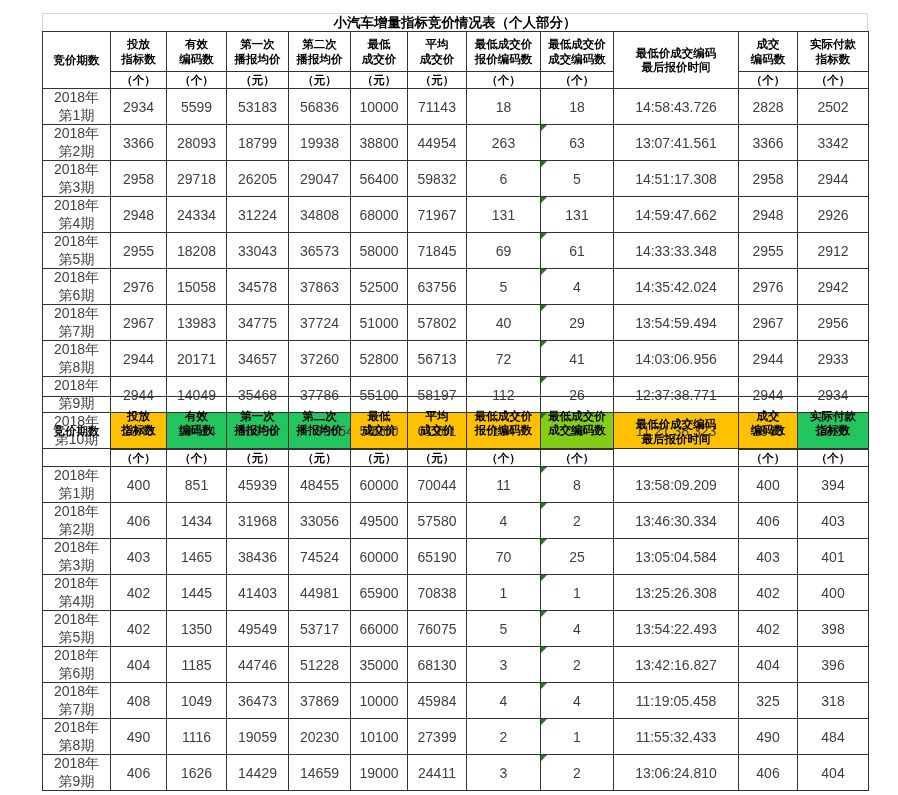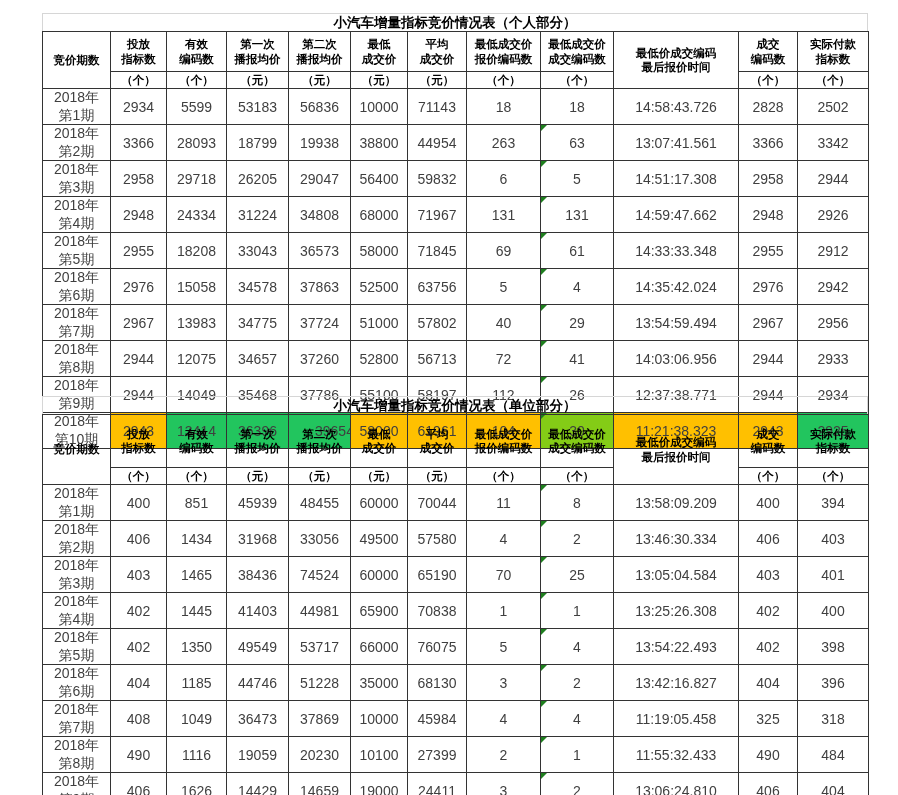--- a/index.html
+++ b/index.html
@@ -189,21 +189,21 @@
             <td>57802</td>
             <td>40</td>
             <td>29<span class="corner-flag" style="border-top-color: rgb(30, 126, 30);"></span></td>
             <td>13:54:59.494</td>
             <td>2967</td>
             <td>2956</td>
           </tr>
           <tr>
             <td class="period">2018年<br>第8期</td>
             <td>2944</td>
-            <td>12075</td>
+            <td>20171</td>
             <td>34657</td>
             <td>37260</td>
             <td>52800</td>
             <td>56713</td>
             <td>72</td>
             <td>41<span class="corner-flag" style="border-top-color: rgb(30, 126, 30);"></span></td>
             <td>14:03:06.956</td>
             <td>2944</td>
             <td>2933</td>
           </tr>
@@ -233,21 +233,20 @@
             <td style="background-color: #84cc16;">30<span class="corner-flag" style="border-top-color: rgb(30, 126, 30);"></span></td>
             <td style="background-color: rgb(255, 192, 0);">11:21:38.323</td>
             <td style="background-color: rgb(255, 192, 0);">2943</td>
             <td style="background-color: #22c55e;">2925</td>
           </tr>
         </tbody>
       </table>
   </section>
 
   <section class="tbl-block tall-header" id="block-unit">
-    <div class="tbl-title">小汽车增量指标竞价情况表（单位部分）</div>
     <table class="grid">
         <colgroup>
           <col style="width: 68px;">
           <col style="width: 56px;">
           <col style="width: 60px;">
           <col style="width: 62px;">
           <col style="width: 62px;">
           <col style="width: 57px;">
           <col style="width: 59px;">
           <col style="width: 74px;">

